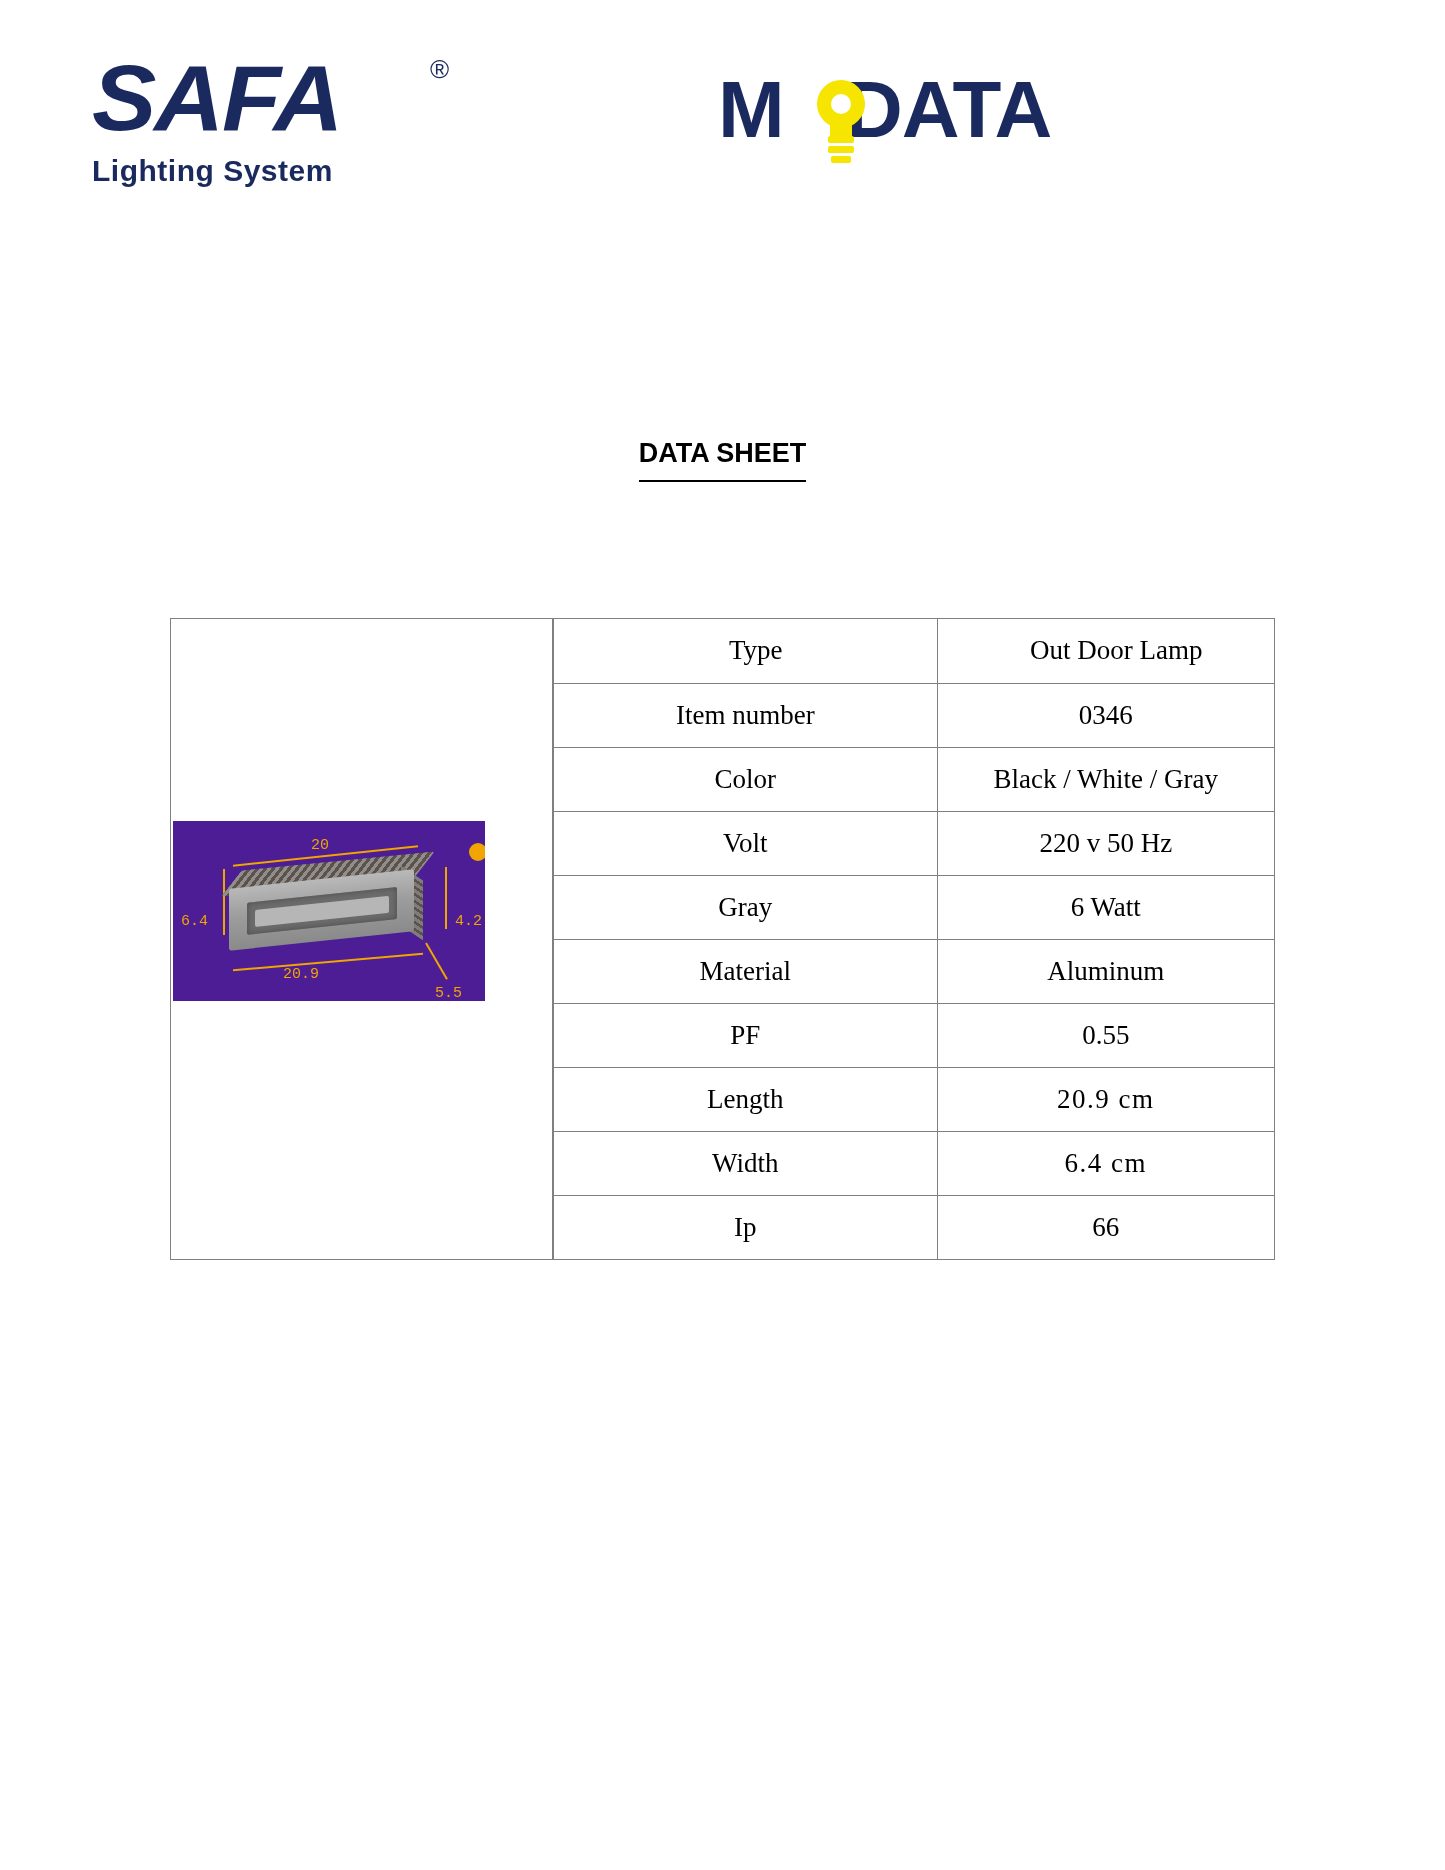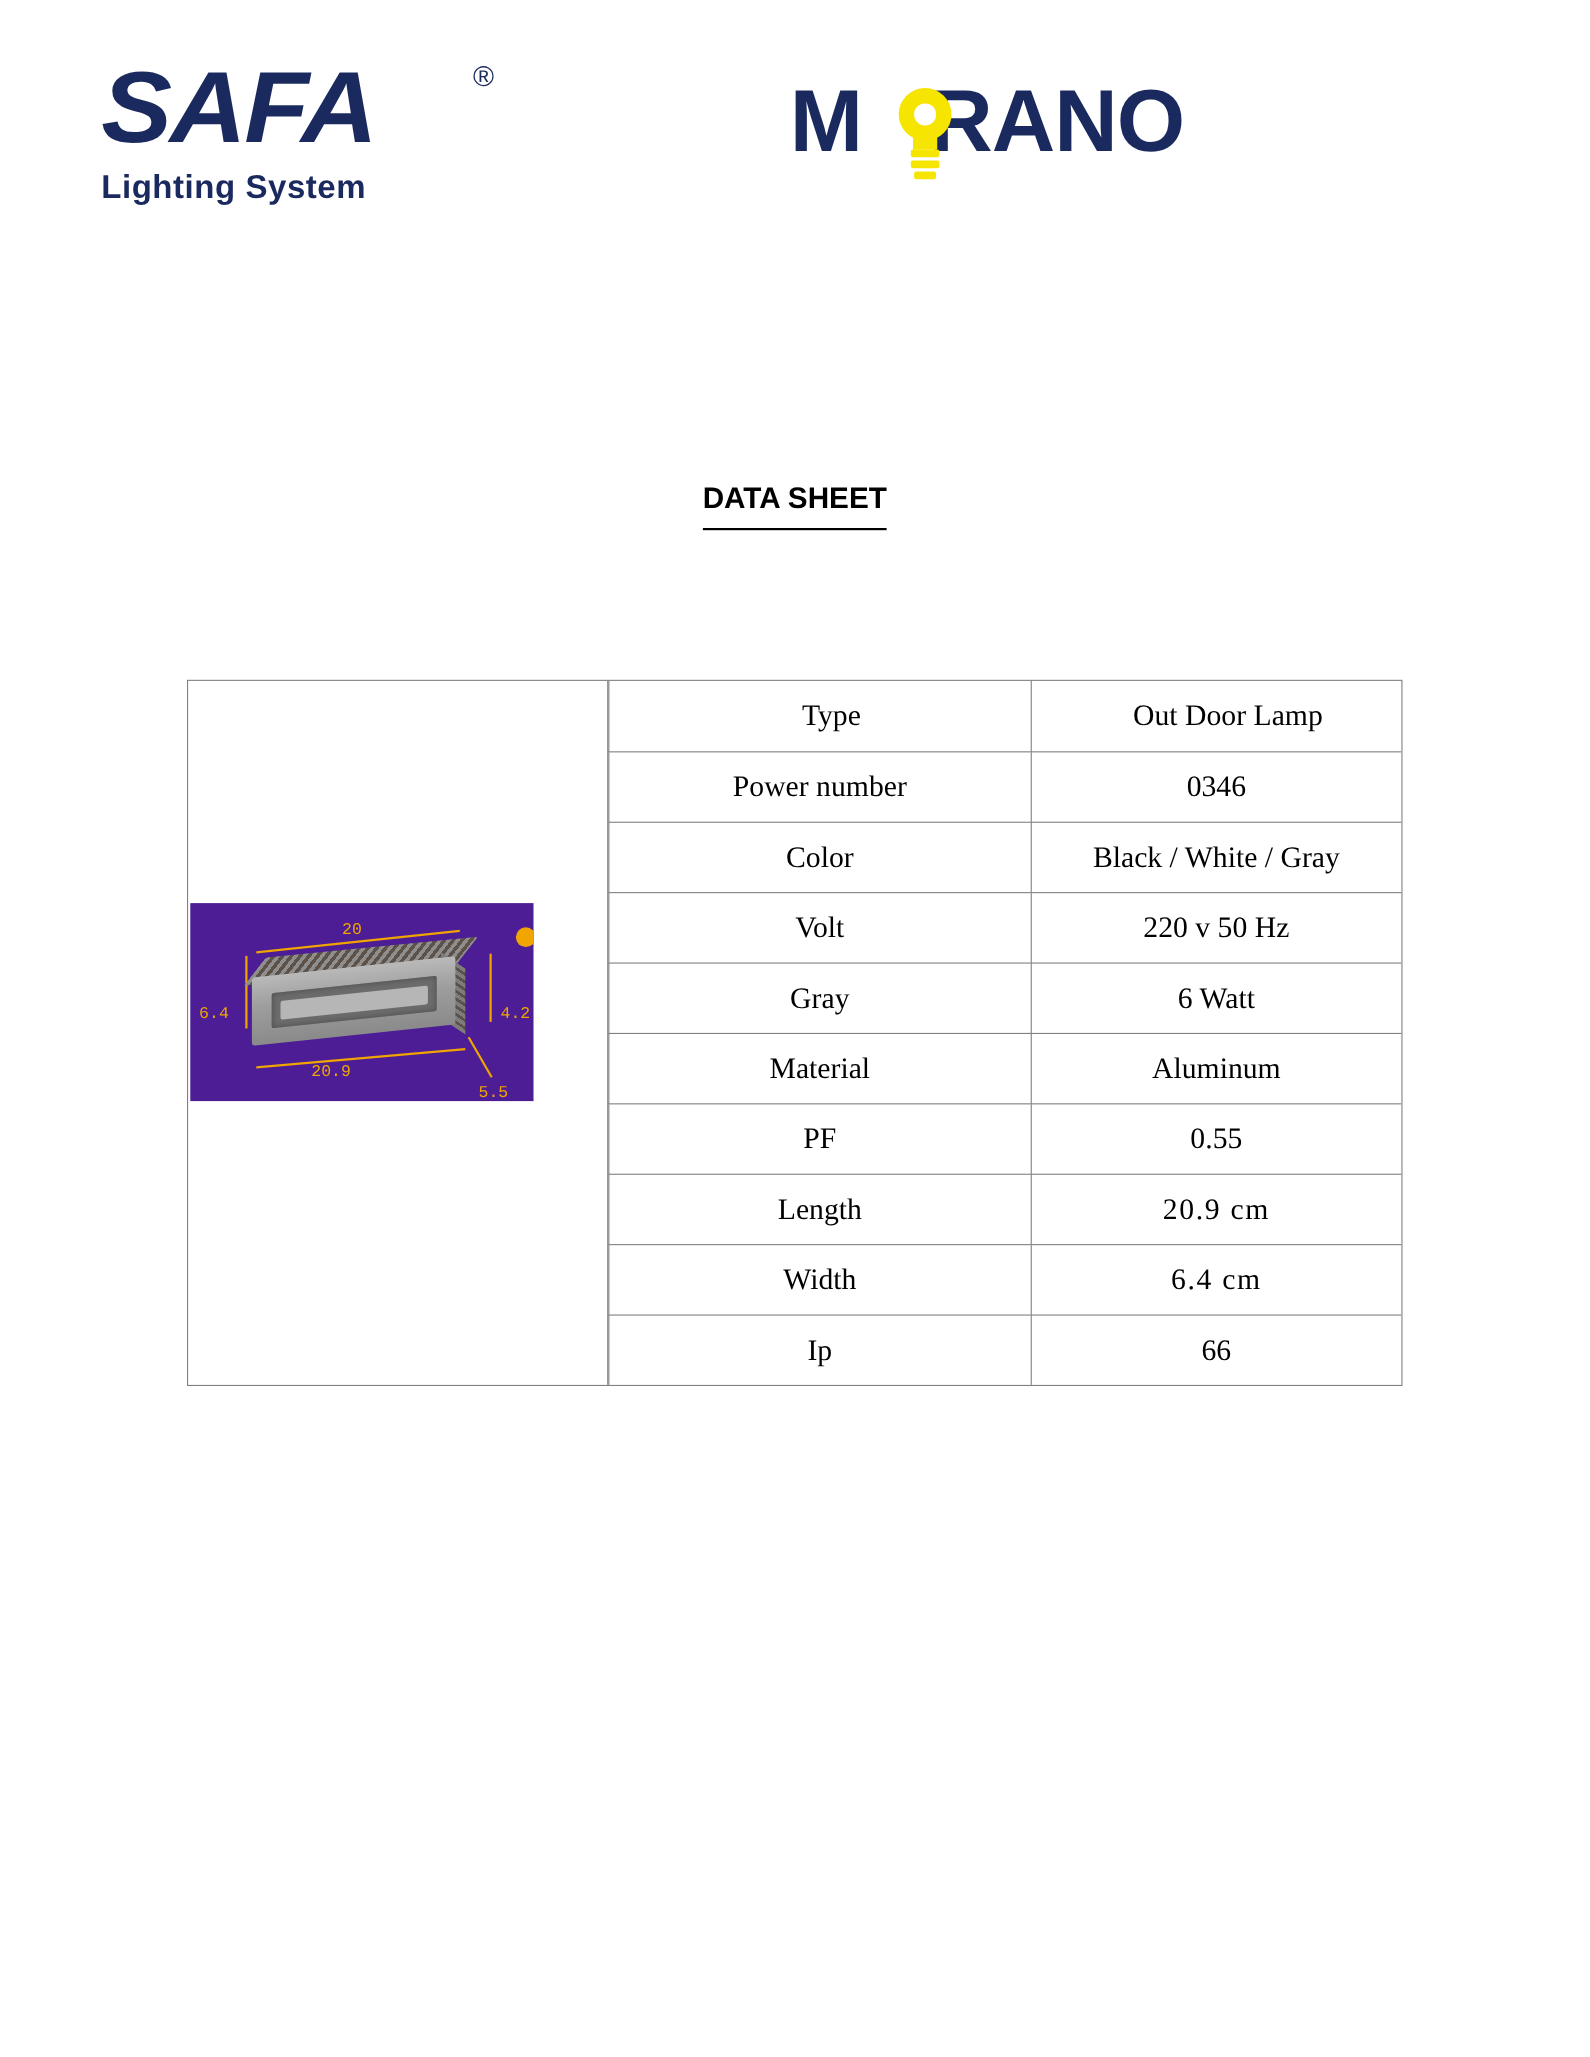--- a/index.html
+++ b/index.html
@@ -294,21 +294,21 @@
       <div class="safa-reg">®</div>
     </div>
     <div class="safa-sub">
       <b>Lighting</b>
       <span class="sys">System</span>
     </div>
   </div>
 
   <div class="morano-logo">
     <div class="morano-word">
-      <span>M</span><span style="visibility:hidden">O</span><span>RANO</span>
+      <span>M</span><span style="visibility:hidden">O</span><span>DATA</span>
     </div>
     <div class="bulb">
       <div class="globe"></div>
       <div class="hole"></div>
       <div class="neck"></div>
       <div class="base1"></div>
       <div class="base2"></div>
       <div class="base3"></div>
     </div>
   </div>
@@ -347,21 +347,21 @@
     </div>
   </div>
 
   <table class="spec-table">
     <tbody>
       <tr>
         <td class="label">Type</td>
         <td class="value">Out Door Lamp</td>
       </tr>
       <tr>
-        <td class="label">Power number</td>
+        <td class="label">Item number</td>
         <td class="value">0346</td>
       </tr>
       <tr>
         <td class="label">Color</td>
         <td class="value">Black / White / Gray</td>
       </tr>
       <tr>
         <td class="label">Volt</td>
         <td class="value">220 v   50 Hz</td>
       </tr>

